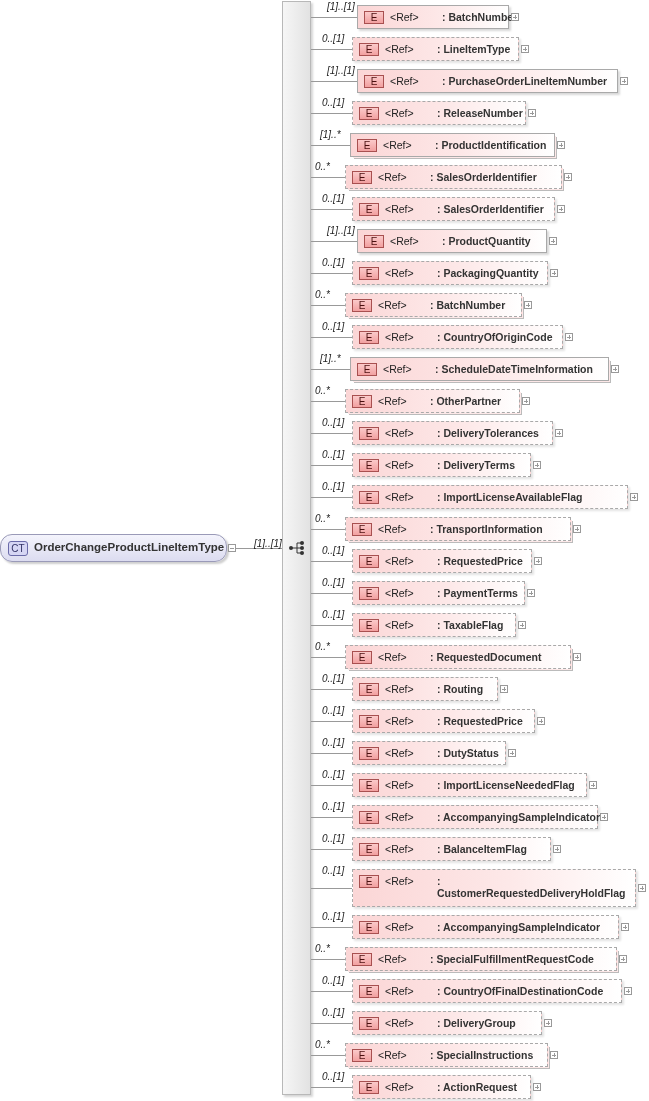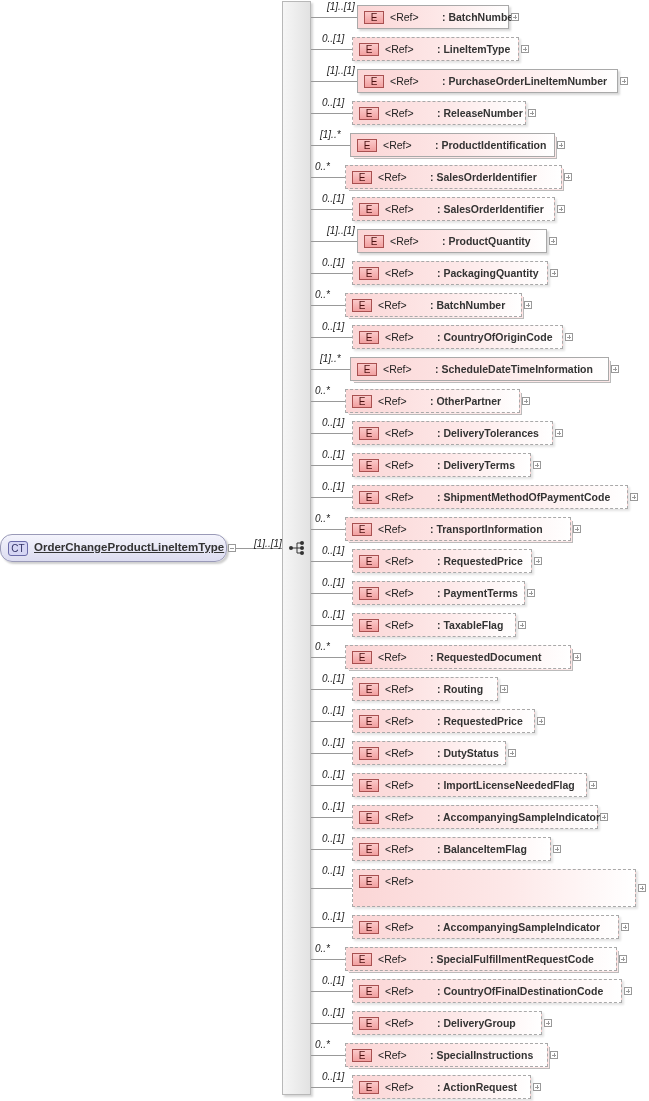--- a/index.html
+++ b/index.html
@@ -6,21 +6,21 @@
   body { width: 649px; height: 1101px; position: relative; overflow: hidden;
          font-family: "Liberation Sans", "DejaVu Sans", sans-serif; }
   .root { position: absolute; left: 0; top: 534px; height: 28px;
           width: 227px; box-sizing: border-box;
           border: 1px solid #9a9ab8; border-radius: 12px;
           background: linear-gradient(#f4f4fc, #dcdcf0);
           box-shadow: 2px 2px 2px #cfcfcf; }
   .ct-badge { position: absolute; left: 7px; top: 6px; width: 18px; height: 13px;
               border: 1px solid #6a6aa8; border-radius: 3px; background: #d6d6f4;
               font-size: 10px; line-height: 13px; text-align: center; color: #333366; }
-  .root-label { position: absolute; left: 33px; top: 6px; font-size: 11.5px; font-weight: bold; color: #333; white-space: nowrap; text-decoration: underline; }
+  .root-label { position: absolute; left: 33px; top: 6px; font-size: 11.5px; font-weight: bold; color: #333; white-space: nowrap; }
   .collapse { position: absolute; width: 8px; height: 8px; border: 1px solid #999;
               background: #fff; box-sizing: border-box; }
   .collapse::before { content: ""; position: absolute; left: 1px; right: 1px; top: 3px; height: 1px; background: #999; }
   .expand::after { content: ""; position: absolute; top: 1px; bottom: 1px; left: 3px; width: 1px; background: #999; }
   .hline { position: absolute; height: 1px; background: #999; }
   .seq-bar { position: absolute; left: 282px; top: 1px; width: 29px; height: 1094px;
              border: 1px solid #b8b8b8; box-sizing: border-box;
              background: linear-gradient(90deg, #f6f6f6, #e2e2e2);
              box-shadow: 2px 2px 2px #d6d6d6; }
   .card { position: absolute; font-size: 10px; font-style: italic; color: #222; white-space: nowrap; }
@@ -181,21 +181,21 @@
       <span class="e-badge">E</span>
       <span class="ref">&lt;Ref&gt;</span>
       <span class="name">: DeliveryTerms</span>
     </div>
     <div class="collapse expand" style="left: 533px; top: 461px;"></div>
     <div class="hline" style="left: 311px; top: 497px; width: 41px;"></div>
     <span class="card" style="top: 481px; left: 322px;">0..[1]</span>
     <div class="el opt" style="left: 352px; top: 485px; width: 276px;">
       <span class="e-badge">E</span>
       <span class="ref">&lt;Ref&gt;</span>
-      <span class="name">: ShipmentMethodOfPaymentCode</span>
+      <span class="name">: ImportLicenseAvailableFlag</span>
     </div>
     <div class="collapse expand" style="left: 630px; top: 493px;"></div>
     <div class="hline" style="left: 311px; top: 529px; width: 34px;"></div>
     <span class="card" style="top: 513px; left: 315px;">0..*</span>
     <div class="el opt multi" style="left: 345px; top: 517px; width: 226px;">
       <span class="e-badge">E</span>
       <span class="ref">&lt;Ref&gt;</span>
       <span class="name">: TransportInformation</span>
     </div>
     <div class="collapse expand" style="left: 573px; top: 525px;"></div>
@@ -277,20 +277,21 @@
       <span class="e-badge">E</span>
       <span class="ref">&lt;Ref&gt;</span>
       <span class="name">: BalanceItemFlag</span>
     </div>
     <div class="collapse expand" style="left: 553px; top: 845px;"></div>
     <div class="hline" style="left: 311px; top: 888px; width: 41px;"></div>
     <span class="card" style="top: 865px; left: 322px;">0..[1]</span>
     <div class="el opt tall" style="left: 352px; top: 869px; width: 284px;">
       <span class="e-badge">E</span>
       <span class="ref">&lt;Ref&gt;</span>
+      <span class="name" style="width: 194px;">: CustomerRequestedDeliveryHoldFlag</span>
     </div>
     <div class="collapse expand" style="left: 638px; top: 884px;"></div>
     <div class="hline" style="left: 311px; top: 927px; width: 41px;"></div>
     <span class="card" style="top: 911px; left: 322px;">0..[1]</span>
     <div class="el opt" style="left: 352px; top: 915px; width: 267px;">
       <span class="e-badge">E</span>
       <span class="ref">&lt;Ref&gt;</span>
       <span class="name">: AccompanyingSampleIndicator</span>
     </div>
     <div class="collapse expand" style="left: 621px; top: 923px;"></div>

